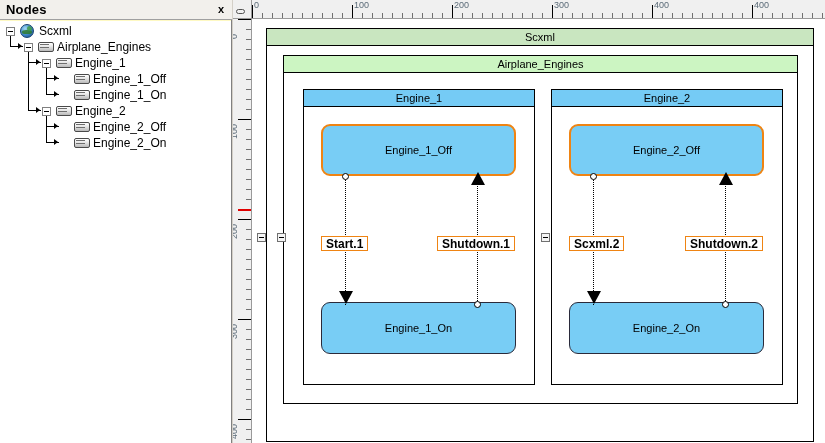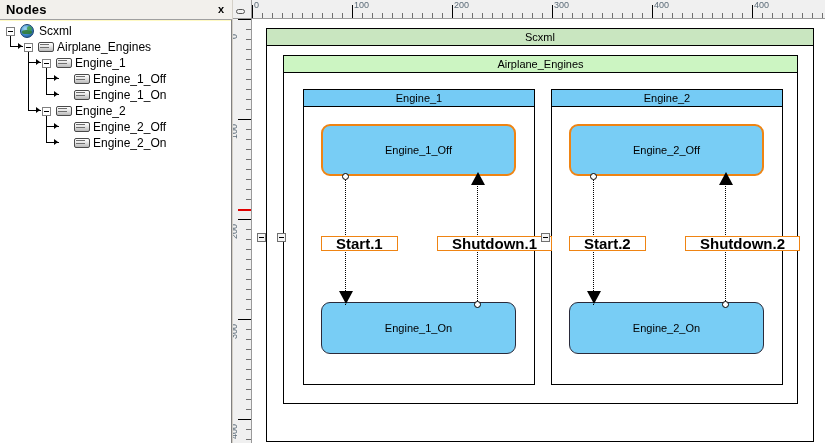--- a/index.html
+++ b/index.html
@@ -215,22 +215,22 @@
     border-left: 7px solid transparent;
     border-right: 7px solid transparent;
   }
   .ehead.down { border-top: 13px solid #000; }
   .ehead.up { border-bottom: 13px solid #000; }
 
   .elabel {
     position: absolute;
     background: #ffffff;
     border: 1px solid #ef8413;
-    font-size: 15px; font-weight: bold; color: #000;
-    padding: 0 14px; height: 15px; line-height: 14px;
+    font-size: 12px; font-weight: bold; color: #000;
+    padding: 0 4px; height: 15px; line-height: 14px;
     white-space: nowrap;
     cursor: pointer;
   }
 
   
   .cbox {
     position: absolute; width: 9px; height: 9px;
     border: 1px solid #707070; background: #f4f4f4;
     cursor: pointer;
   }
@@ -465,21 +465,21 @@
       <div class="edot" style="left:221px; top:281px;"></div>
       <div class="ehead up" style="left:218px; top:152px;"></div>
       <div class="elabel" style="left:184px; top:216px;">Shutdown.1</div>
 
       <div class="state sel" style="left:316px; top:104px; width:195px; height:52px;">Engine_2_Off</div>
       <div class="state unsel" style="left:316px; top:282px; width:195px; height:52px;">Engine_2_On</div>
 
       <div class="edge" style="left:340px; top:160px; height:125px;"></div>
       <div class="edot" style="left:337px; top:153px;"></div>
       <div class="ehead down" style="left:334px; top:271px;"></div>
-      <div class="elabel" style="left:316px; top:216px;">Start.2</div>
+      <div class="elabel" style="left:316px; top:216px;">Scxml.2</div>
 
       <div class="edge" style="left:472px; top:156px; height:129px;"></div>
       <div class="edot" style="left:469px; top:281px;"></div>
       <div class="ehead up" style="left:466px; top:152px;"></div>
       <div class="elabel" style="left:432px; top:216px;">Shutdown.2</div>
 
       <div class="cbox" style="left:4px;  top:213px;"></div>
       <div class="cbox" style="left:24px; top:213px;"></div>
       <div class="cbox" style="left:288px;top:213px;"></div>
 

